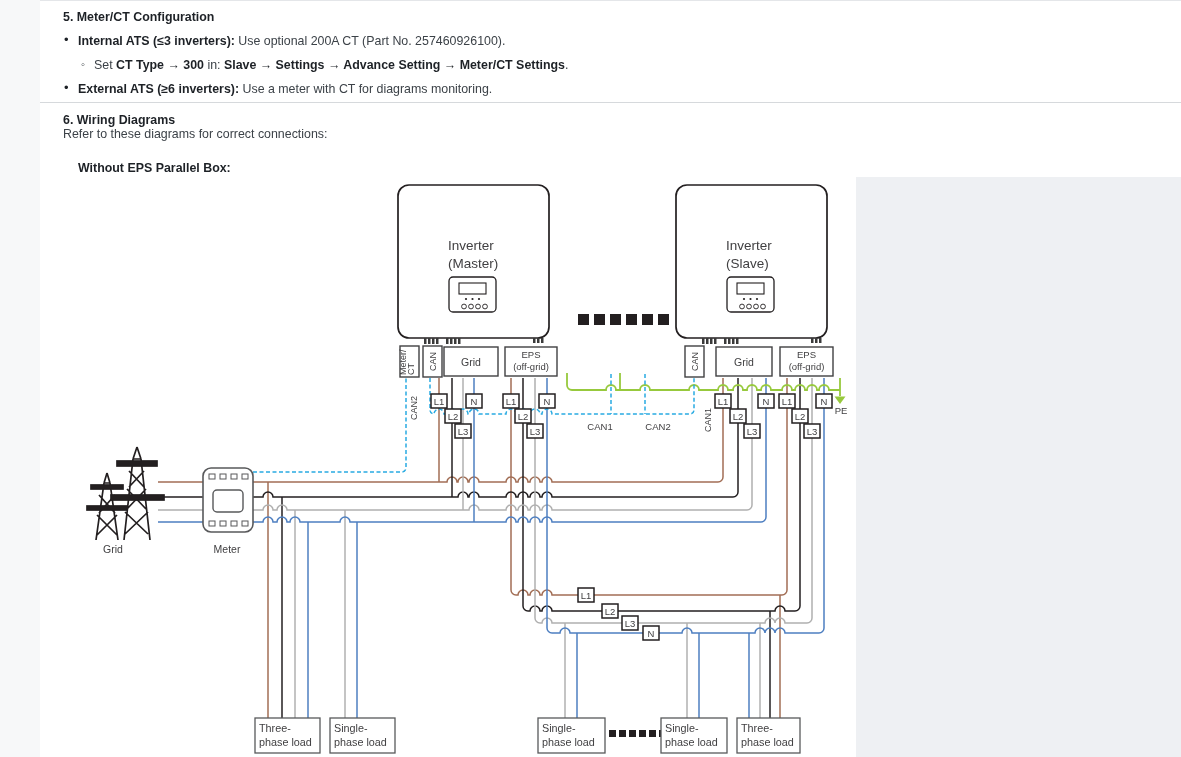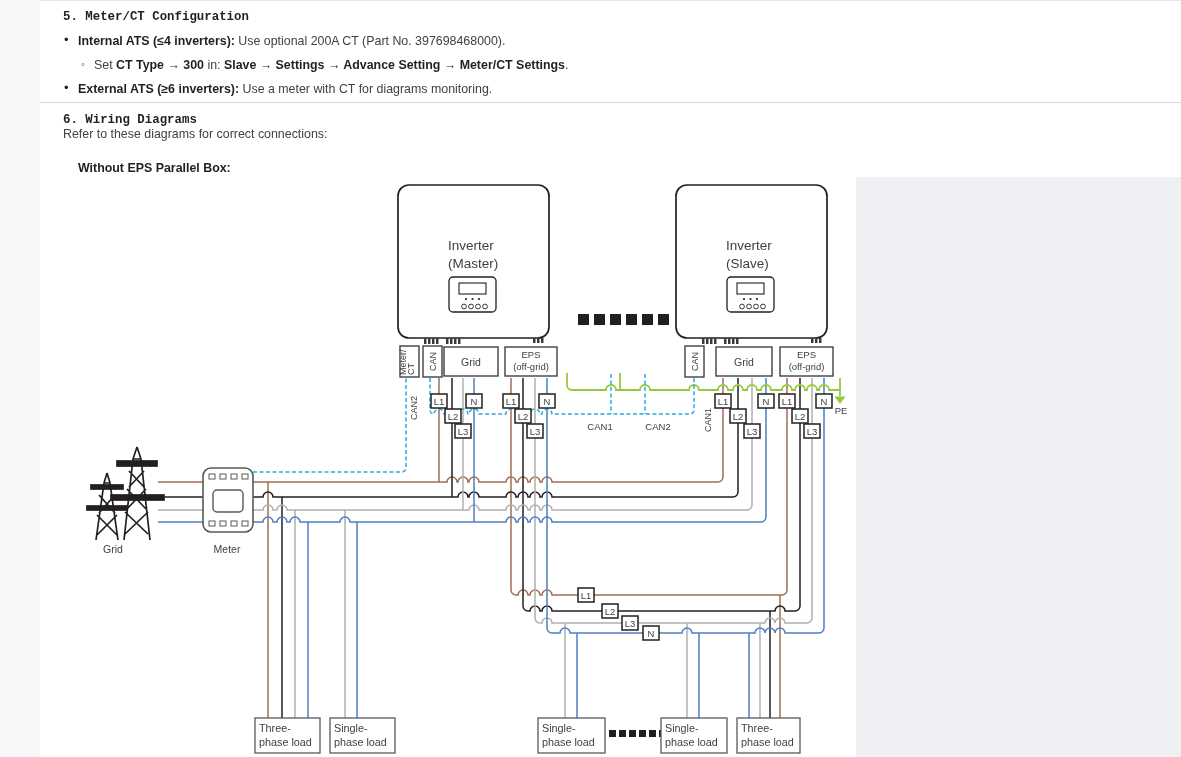--- a/index.html
+++ b/index.html
@@ -5,21 +5,21 @@
   * { margin:0; padding:0; box-sizing:border-box; }
   html,body { width:1181px; height:757px; overflow:hidden; background:#ffffff;
     font-family:"Liberation Sans", sans-serif; }
   .abs { position:absolute; }
   .left-strip { left:0; top:0; width:40px; height:757px; background:#f7f8f9; }
   .right-panel { left:856px; top:177px; width:325px; height:580px; background:#eef0f3; }
   .topline { left:40px; top:0; width:1141px; height:1px; background:#e4e6e9; }
   .hr { left:40px; top:102px; width:1141px; height:1px; background:#d6d9dc; }
   .doc-line { font-size:12.4px; color:#3c4248; white-space:nowrap; }
   .doc-line b, .doc-h { color:#1d2126; font-weight:bold; }
-  .doc-h { font-size:12.4px; white-space:nowrap;font-family:Liberation Mono, monospace; }
+  .doc-h { font-size:12.4px; white-space:nowrap; }
   .bullet { font-size:13px; color:#1d2126; }
   .subbullet { font-size:11px; color:#3c4248; }
   svg text { fill:#414042; font-family:"Liberation Sans", sans-serif; }
   .wbox { fill:#ffffff; stroke:#231f20; stroke-width:1.5; }
   .wtxt { font-size:9.5px; text-anchor:middle; }
   .ptxt { font-size:9.5px; text-anchor:middle; }
   .rtxt { font-size:9px; }
   .ltxt { font-size:10.8px; }
   .ntxt { font-size:10.5px; text-anchor:middle; }
   .invtxt { font-size:13.5px; }
@@ -27,21 +27,21 @@
 </head>
 <body>
 
 <div class="abs left-strip"></div>
 <div class="abs right-panel"></div>
 <div class="abs topline"></div>
 
 <div class="abs doc-h" style="left:63px;top:10px">5. Meter/CT Configuration</div>
 
 <div class="abs bullet" style="left:64px;top:32px">•</div>
-<div class="abs doc-line" style="left:78px;top:34px"><b>Internal ATS (≤4 inverters):</b><span> Use optional 200A CT (Part No. 397698468000).</span></div>
+<div class="abs doc-line" style="left:78px;top:34px"><b>Internal ATS (≤3 inverters):</b><span> Use optional 200A CT (Part No. 257460926100).</span></div>
 
 <div class="abs subbullet" style="left:81px;top:58px">◦</div>
 <div class="abs doc-line" style="left:94px;top:58px"><span>Set </span><b>CT Type → 300</b><span> in: </span><b>Slave → Settings → Advance Setting → Meter/CT Settings</b><span>.</span></div>
 
 <div class="abs bullet" style="left:64px;top:80px">•</div>
 <div class="abs doc-line" style="left:78px;top:82px"><b>External ATS (≥6 inverters):</b><span> Use a meter with CT for diagrams monitoring.</span></div>
 
 <div class="abs hr"></div>
 
 <div class="abs doc-h" style="left:63px;top:113px">6. Wiring Diagrams</div>

